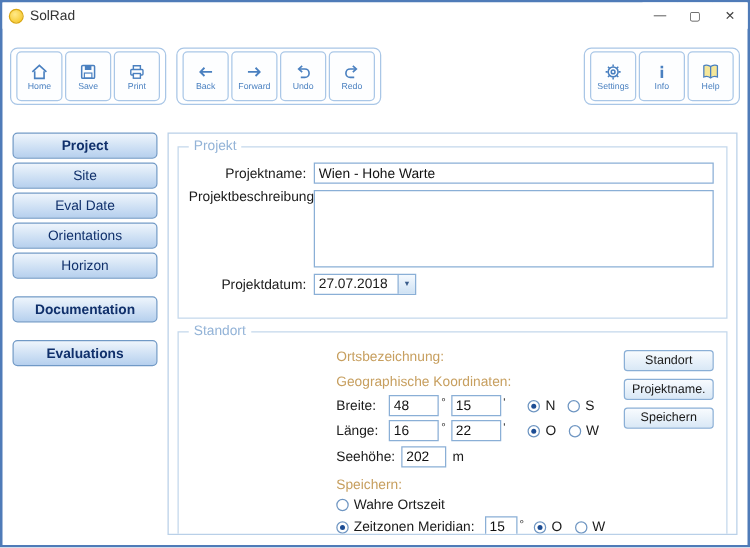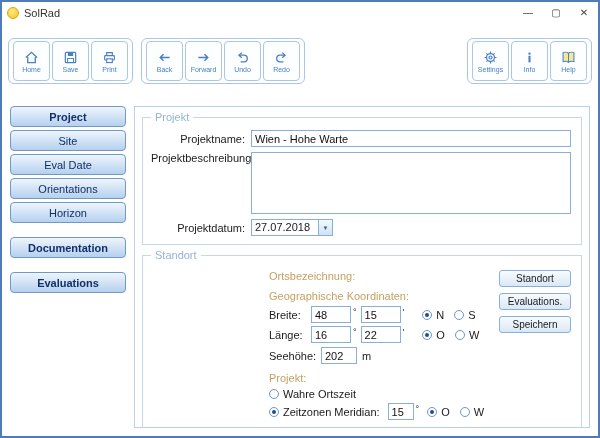--- a/index.html
+++ b/index.html
@@ -236,37 +236,37 @@
         <div class="form-row">
           <span class="flabel">Projektname:</span>
           <input class="text name-input" type="text" value="Wien - Hohe Warte" style="">
         </div>
 
         <div class="form-row top">
           <span class="flabel">Projektbeschreibung:</span>
           <textarea class="desc" style=""></textarea>
         </div>
 
-        <div class="form-row" style="margin-bottom:2px">
+        <div class="form-row" style="margin-bottom:12px">
           <span class="flabel">Projektdatum:</span>
           <span class="combo" style="width:82px">
             <span class="val">27.07.2018</span>
             <span class="arrow">▼</span>
           </span>
         </div>
       </div>
 
       <div class="groupbox">
         <span class="group-title">Standort</span>
 
         <div class="standort-body">
 
           <div class="side-buttons">
             <button class="sbtn">Standort</button>
-            <button class="sbtn">Evaluations.</button>
+            <button class="sbtn">Projektname.</button>
             <button class="sbtn">Speichern</button>
           </div>
 
           <div class="section-label">Ortsbezeichnung:</div>
 
           <div class="section-label sec">Geographische Koordinaten:</div>
 
           <div class="inline-row">
             <span class="lab w40">Breite:</span>
             <input class="text deg-input" type="text" value="48" style="">
@@ -298,21 +298,21 @@
               <span>W</span>
             </span>
           </div>
 
           <div class="inline-row" style="margin-top:4px">
             <span class="lab w52">Seehöhe:</span>
             <input class="text see-input" type="text" value="202" style="">
             <span class="lab" style="margin-left:5px">m</span>
           </div>
 
-          <div class="section-label sec">Projekt:</div>
+          <div class="section-label sec">Speichern:</div>
 
           <div class="inline-row">
             <span class="radio nomargin">
               <span class="rb"></span>
               <span>Wahre Ortszeit</span>
             </span>
           </div>
 
           <div class="inline-row">
             <span class="radio nomargin" style="margin-right:8px">

